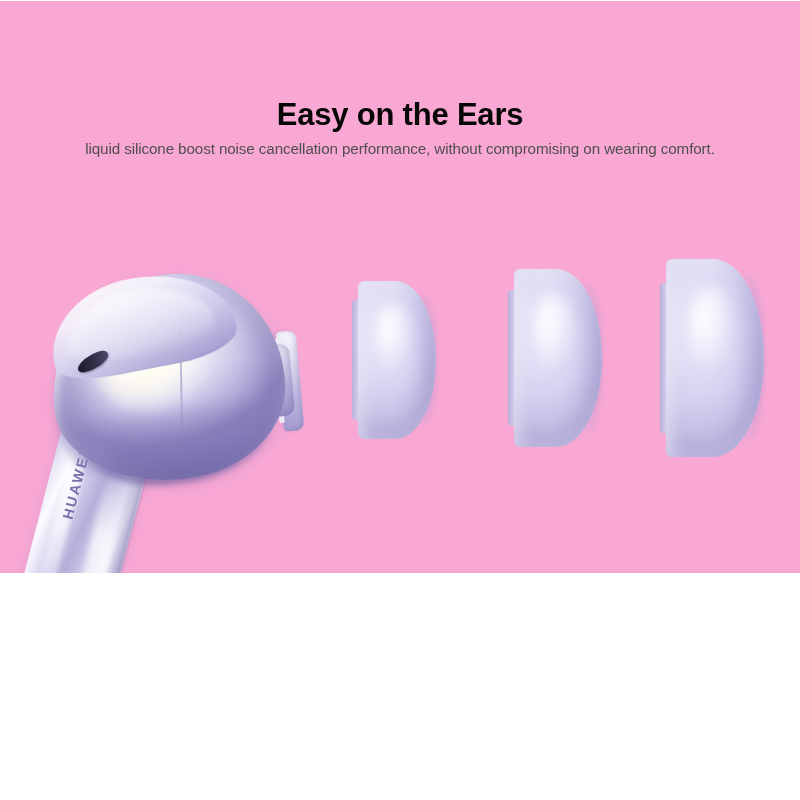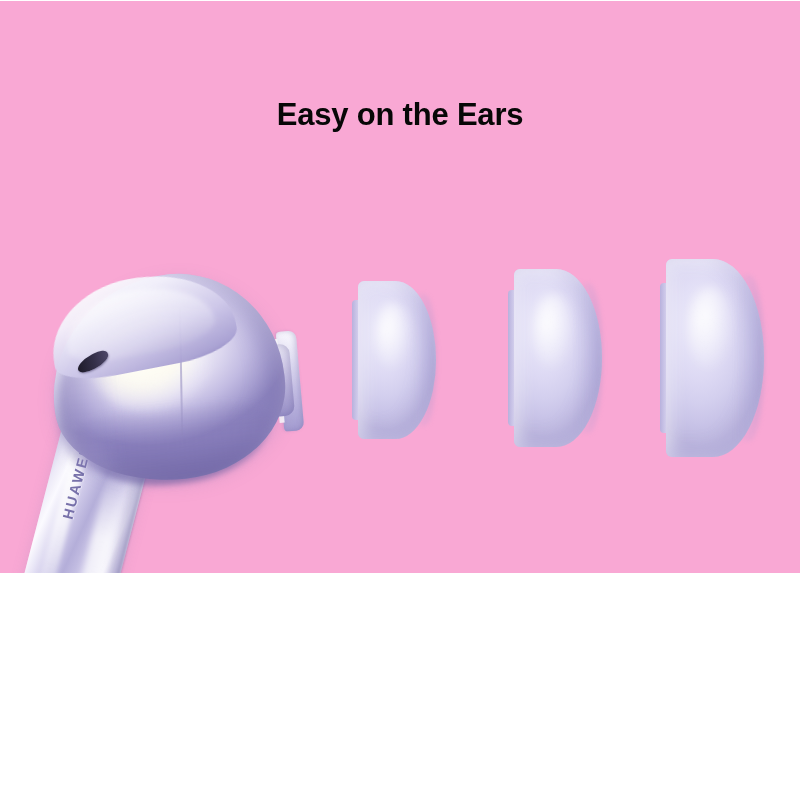--- a/index.html
+++ b/index.html
@@ -410,20 +410,21 @@
   #tip-l { left: 660px; top: 18px;  width: 104px; height: 198px; }
 </style>
 </head>
 <body>
 
 <div id="page">
 
   <h1 class="headline">Easy on the Ears</h1>
 
   <div class="body-copy">
+    <span class="line">liquid silicone boost noise cancellation performance, without compromising on wearing comfort.</span>
   </div>
 
   <div class="stage">
 
     <div class="earbud">
 
       <div class="nozzle-flange"></div>
       <div class="nozzle-gap"></div>
       <div class="nozzle"></div>
 

